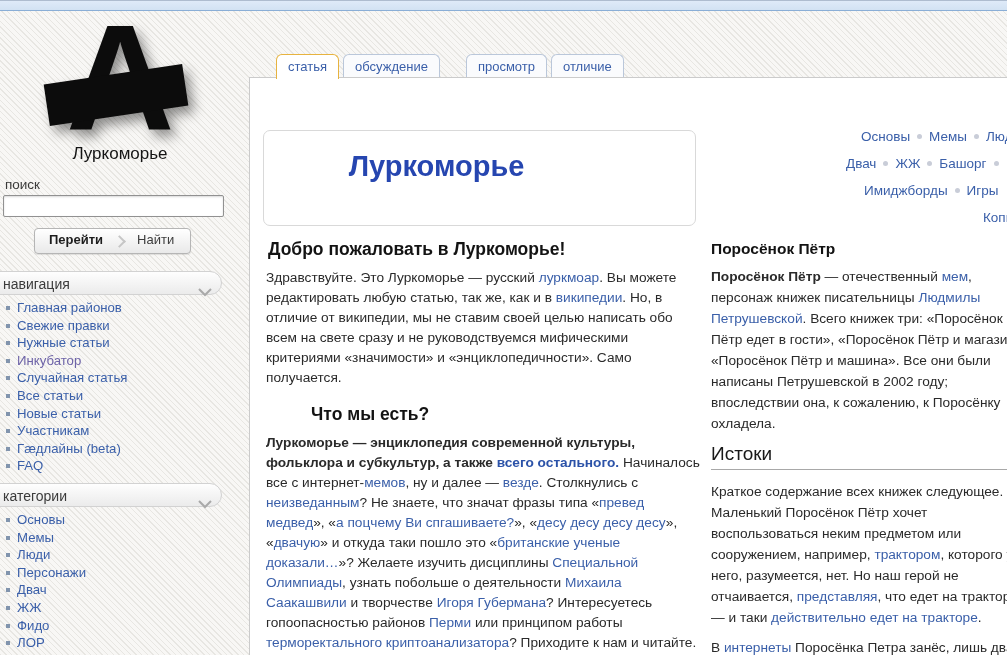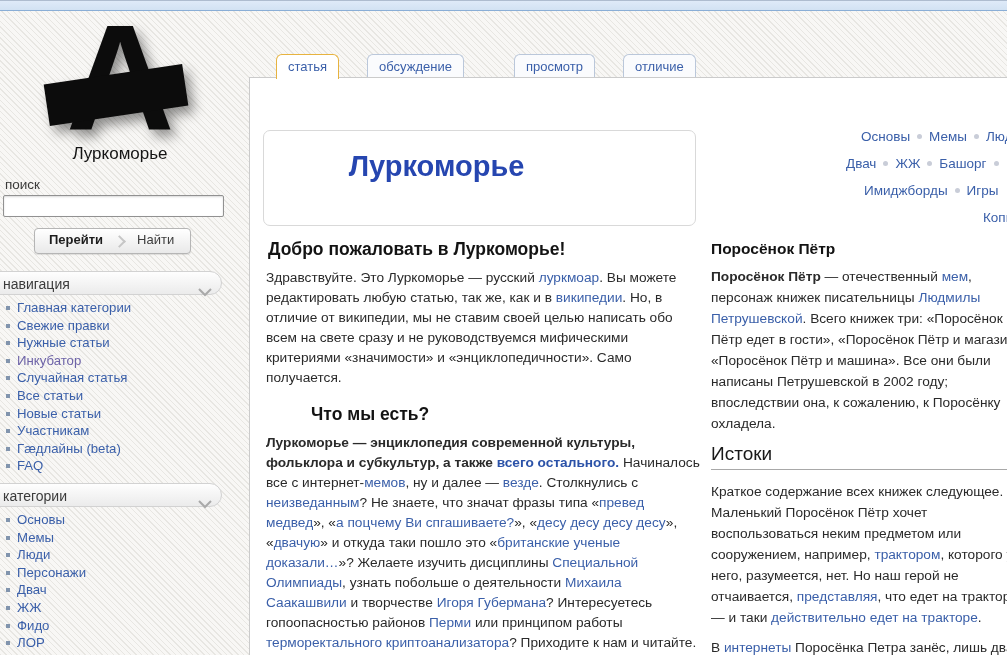--- a/index.html
+++ b/index.html
@@ -45,21 +45,21 @@
   #cat-pill{top:483px;}
   .pill .chev{position:absolute;right:9px;top:8px;}
   .side-list{position:absolute;left:6px;margin:0;padding:0;list-style:none;font-size:13.2px;}
   #nav-list{top:299px;}
   #cat-list{top:511px;}
   .side-list li{line-height:17.6px;white-space:nowrap;}
   .sq{display:inline-block;width:4px;height:4px;background:#8194ad;margin:0 7px 2px 0;}
   .slink{color:#3a5fa9;}
   .slink.visited{color:#6e64a8;}
   
-  #tabs{position:absolute;left:276px;top:54px;display:flex;z-index:3;gap:24px;}
+  #tabs{position:absolute;left:276px;top:54px;display:flex;z-index:3;}
   .tab{height:22px;line-height:23px;padding:0 11px;font-size:13px;color:#3a5fa9;
     border:1px solid #bac7da;border-bottom:none;border-radius:6px 6px 0 0;
     background:#fafbfd;white-space:nowrap;}
   .tab + .tab{margin-left:4px;}
   .tab.gstart{margin-left:26px;}
   .tab.active{background:#fff;border:1px solid #e7b33f;border-bottom:none;height:24px;}
   
   #content{position:absolute;left:249px;top:77px;width:759px;height:579px;background:#fff;
     border-left:1px solid #cbcbcb;border-top:1px solid #cbcbcb;z-index:1;}
   
@@ -110,21 +110,21 @@
 
 <div class="pill" id="nav-pill">
   <span>навигация</span>
   <span class="chev">
     <svg width="14" height="9">
         <polyline points="1,1 7,7 13,1" stroke="#a9a9a9" stroke-width="2" fill="none"></polyline>
       </svg>
   </span>
 </div>
 <ul class="side-list" id="nav-list">
-    <li><span class="sq"></span><span class="slink">Главная категории</span></li>
+    <li><span class="sq"></span><span class="slink">Главная районов</span></li>
     <li><span class="sq"></span><span class="slink">Свежие правки</span></li>
     <li><span class="sq"></span><span class="slink">Нужные статьи</span></li>
     <li><span class="sq"></span><span class="slink visited">Инкубатор</span></li>
     <li><span class="sq"></span><span class="slink">Случайная статья</span></li>
     <li><span class="sq"></span><span class="slink">Все статьи</span></li>
     <li><span class="sq"></span><span class="slink">Новые статьи</span></li>
     <li><span class="sq"></span><span class="slink">Участникам</span></li>
     <li><span class="sq"></span><span class="slink">Гæдлайны (beta)</span></li>
     <li><span class="sq"></span><span class="slink">FAQ</span></li>
   </ul>

